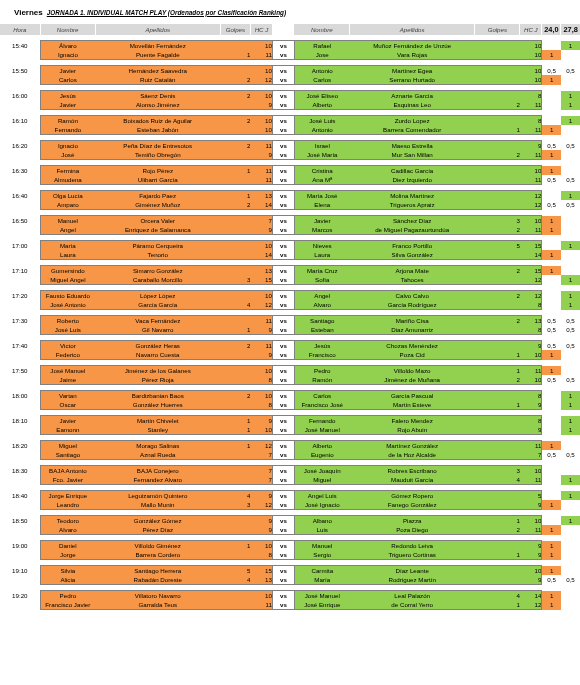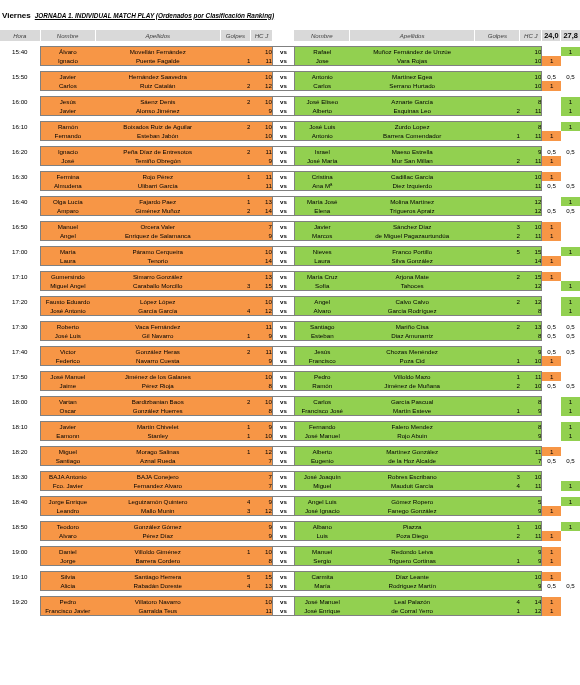--- a/index.html
+++ b/index.html
@@ -11,24 +11,24 @@
     width: 580px;
     height: 685px;
     font-family: "Liberation Sans", sans-serif;
     font-size: 6.2px;
     color: #000000;
     overflow: hidden;
   }
 
   
   #title-bar {
-    height: 30px;
+    height: 24px;
     display: flex;
     align-items: center;
-    padding-left: 2px;
+    padding-left: 14px;
     white-space: nowrap;
   }
   #title-day {
     font-size: 8px;
     font-weight: bold;
     color: #000;
     margin-right: 4px;
   }
   #title-text {
     font-size: 6.4px;

